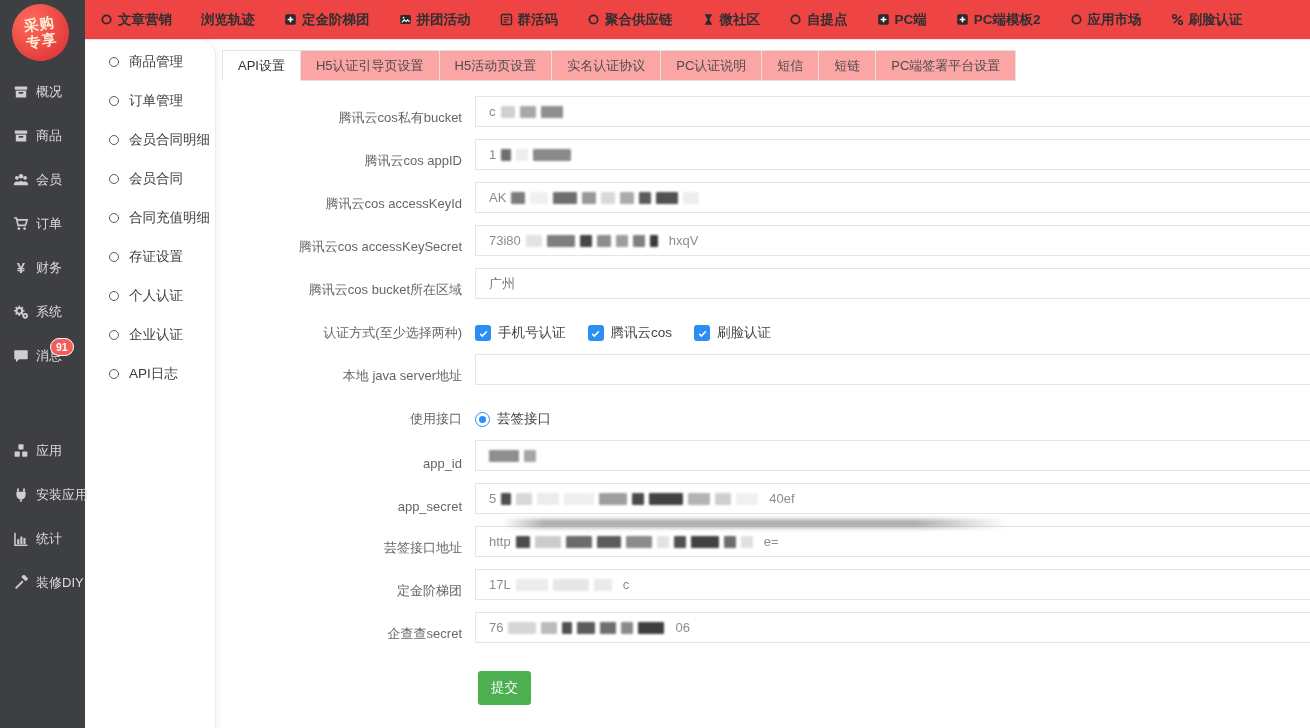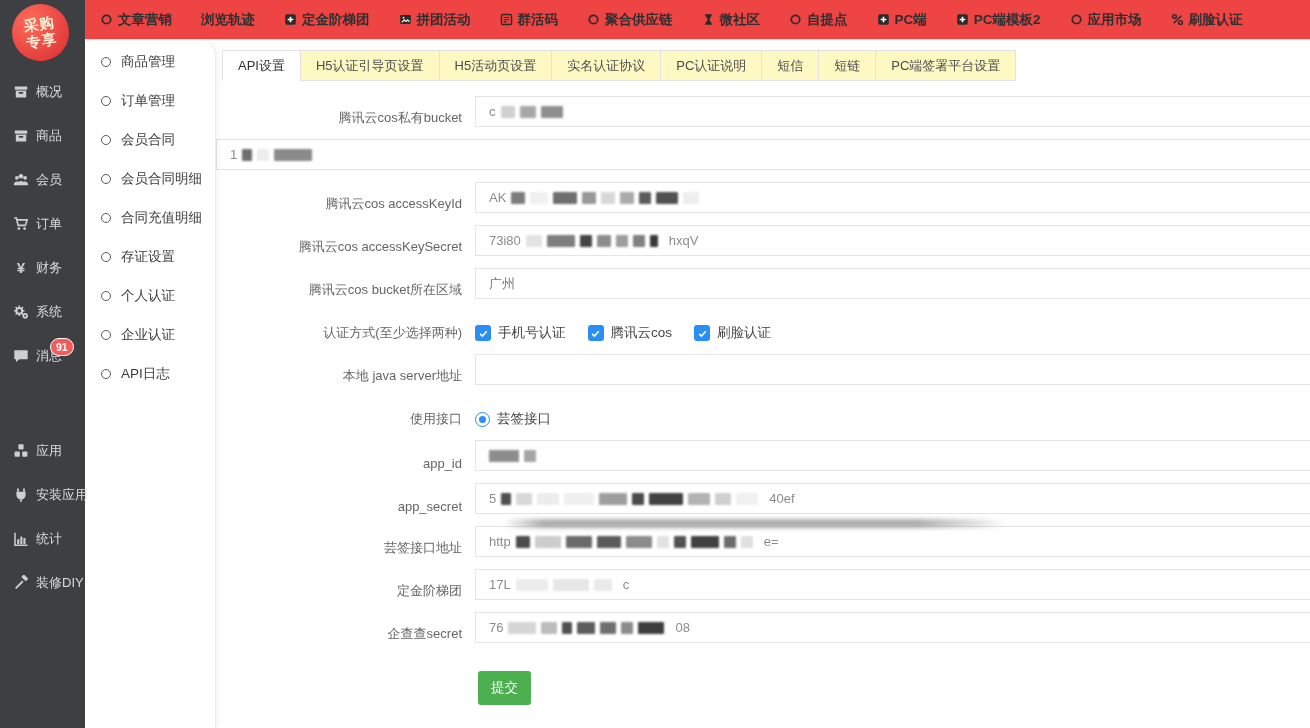--- a/index.html
+++ b/index.html
@@ -44,38 +44,38 @@
   .nav-item {
     display:flex; align-items:center; margin-right:29px; cursor:pointer;
     font-size:13.5px; font-weight:600; color:#2f2f2f; white-space:nowrap;
   }
   .nav-item .n-ic { width:13px; height:13px; margin-right:5px; color:#2a2a2a; display:inline-flex; }
   .nav-item .n-ic svg { width:13px; height:13px; }
   
   .submenu {
     position:absolute; left:85px; top:40px; bottom:0; width:131px; background:#fff;
     border-top-right-radius:16px; border-right:1px solid #ededed;
-    box-shadow:2px 0 6px rgba(0,0,0,.05); z-index:20; padding-top:2px;
+    box-shadow:2px 0 6px rgba(0,0,0,.05); z-index:20; padding-top:2px;padding-left:8px;
   }
   .sub-item {
     height:39px; display:flex; align-items:center; padding-left:16px;
     font-size:13.5px; color:#3c3c3c; cursor:pointer; white-space:nowrap;
   }
   .sub-item .ring {
     width:10px; height:10px; border:1.6px solid #5a5a5a; border-radius:50%;
     margin-right:10px; flex:none;
   }
   .sub-item.active { background:#f3f3f3; font-weight:bold; color:#1e1e1e; }
   .sub-item.active .ring { border-color:#1e1e1e; border-width:2px; }
   
   .main { position:absolute; left:216px; top:40px; right:0; bottom:0; background:#fff; }
   .tabbar { display:flex; margin:10px 0 0 6px; }
   .tab {
     height:31px; line-height:29px; padding:0 15px; font-size:13px; color:#4c4c4c;
-    background:#fef9c3; border:1px solid #e2e2e2; margin-left:-1px; cursor:pointer;
+    background:#fca5a5; border:1px solid #e2e2e2; margin-left:-1px; cursor:pointer;
     white-space:nowrap;
   }
   .tab:first-child { margin-left:0; }
   .tab.active { background:#fff; border-bottom-color:#fff; color:#333; }
   
   .form { margin-top:15px; }
   .form-row { display:flex; align-items:flex-end; min-height:31px; margin-bottom:12px; }
   .form-label {
     width:259px; padding-right:13px; flex:none; text-align:right;
     font-size:13px; color:#666; white-space:nowrap;
@@ -345,25 +345,25 @@
     <div class="sub-item">
       <span class="ring"></span>
       <span>商品管理</span>
     </div>
     <div class="sub-item">
       <span class="ring"></span>
       <span>订单管理</span>
     </div>
     <div class="sub-item">
       <span class="ring"></span>
+      <span>会员合同明细</span>
+    </div>
+    <div class="sub-item">
+      <span class="ring"></span>
       <span>会员合同</span>
-    </div>
-    <div class="sub-item">
-      <span class="ring"></span>
-      <span>会员合同明细</span>
     </div>
     <div class="sub-item">
       <span class="ring"></span>
       <span>合同充值明细</span>
     </div>
     <div class="sub-item">
       <span class="ring"></span>
       <span>存证设置</span>
     </div>
     <div class="sub-item">
@@ -397,20 +397,21 @@
         <div class="form-control">
           <div class="input-box">
             <span class="val-frag">c</span>
             <span class="rb" style="width: 14px; background: rgb(207, 207, 207);"></span>
             <span class="rb" style="width: 16px; background: rgb(168, 168, 168);"></span>
             <span class="rb" style="width: 22px; background: rgb(143, 143, 143);"></span>
           </div>
         </div>
       </div>
       <div class="form-row">
+        <div class="form-label">腾讯云cos appID</div>
         <div class="form-control">
           <div class="input-box">
             <span class="val-frag">1</span>
             <span class="rb" style="width: 10px; background: rgb(111, 111, 111);"></span>
             <span class="rb" style="width: 12px; background: rgb(237, 237, 237);"></span>
             <span class="rb" style="width: 38px; background: rgb(138, 138, 138);"></span>
           </div>
         </div>
       </div>
       <div class="form-row">
@@ -569,19 +570,19 @@
         <div class="form-control">
           <div class="input-box">
             <span class="val-frag">76</span>
             <span class="rb" style="width: 28px; background: rgb(214, 214, 214);"></span>
             <span class="rb" style="width: 16px; background: rgb(188, 188, 188);"></span>
             <span class="rb" style="width: 10px; background: rgb(81, 81, 81);"></span>
             <span class="rb" style="width: 18px; background: rgb(92, 92, 92);"></span>
             <span class="rb" style="width: 16px; background: rgb(111, 111, 111);"></span>
             <span class="rb" style="width: 12px; background: rgb(139, 139, 139);"></span>
             <span class="rb" style="width: 26px; background: rgb(62, 62, 62);"></span>
-            <span class="val-frag suffix">08</span>
+            <span class="val-frag suffix">06</span>
           </div>
         </div>
       </div>
     </div>
   <button class="submit-btn">提交</button>
 </div>
 
 </body></html>

